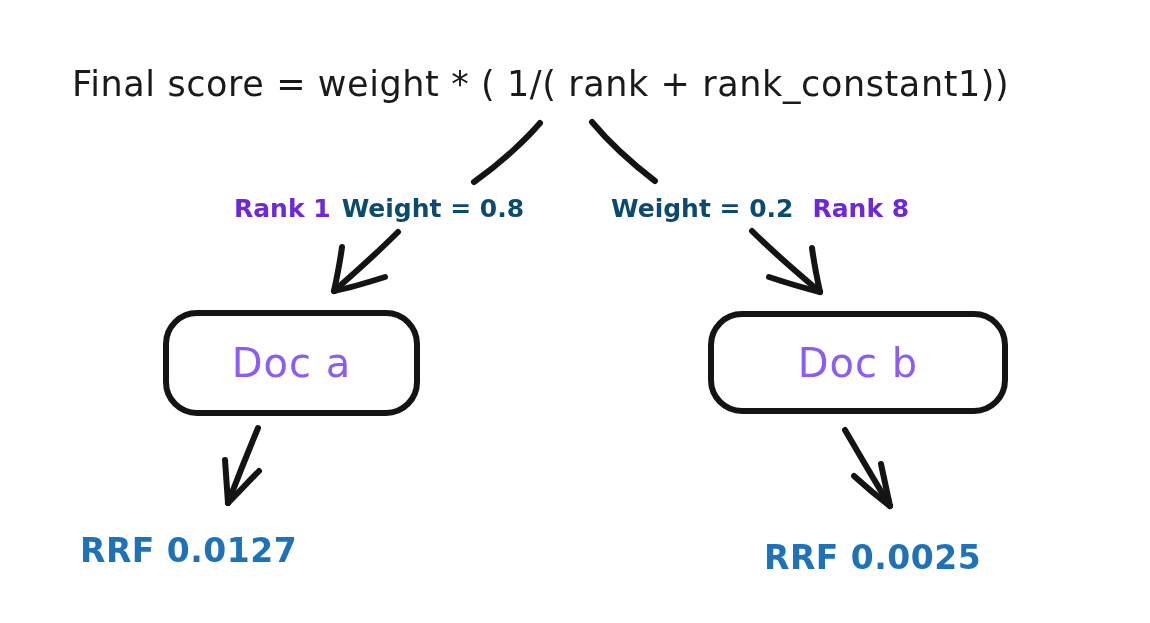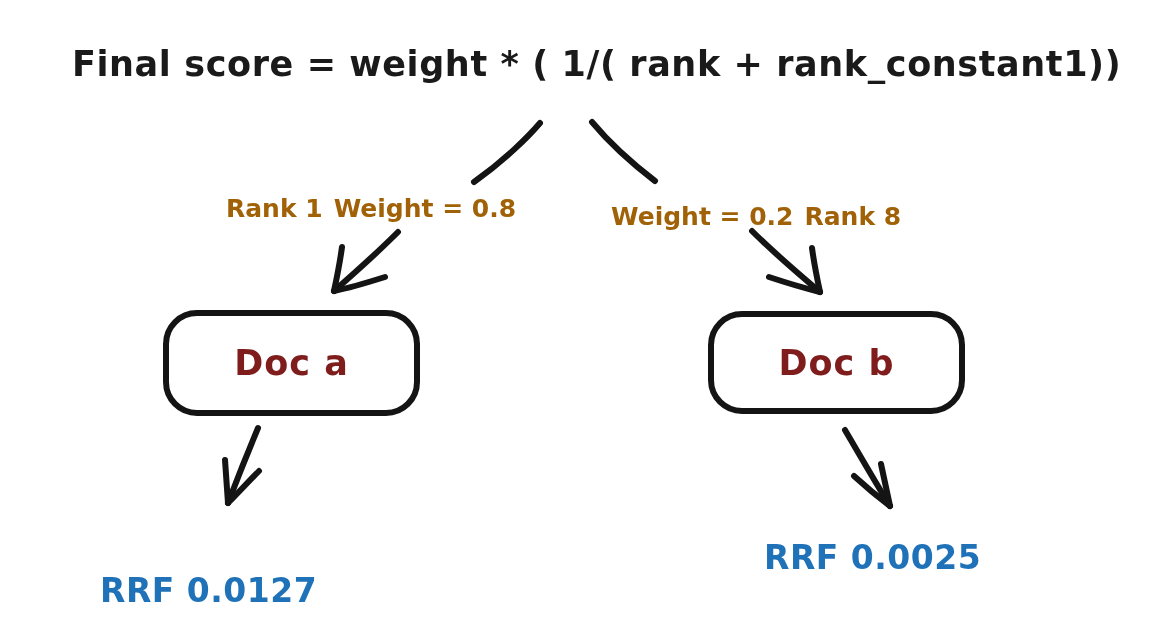--- a/index.html
+++ b/index.html
@@ -25,70 +25,70 @@
   }
   .txt {
     position: absolute;
     white-space: nowrap;
     font-family: "DejaVu Sans", sans-serif;
     letter-spacing: 0.2px;
   }
   
   #formula {
     left: 72px;
-    top: 44px;
+    top: 64px;
     font-size: 35px;
     color: #1a1a1a;
-    font-weight: 700;
+    font-weight: 400;
     letter-spacing: 0.6px;
   }
   
   .annot-row {
     position: absolute;
     display: flex;
     align-items: baseline;
     gap: 11px;
     white-space: nowrap;
     font-size: 25px;
     font-weight: 700;
     font-family: "DejaVu Sans", sans-serif;
   }
   #annot-left  { left: 226px; top: 194px; }
-  #annot-right { left: 611px; top: 202px; align-items: flex-end; }
-  .rank-tag   { color: #a16207; }
-  .weight-tag { color: #a16207; }
+  #annot-right { left: 611px; top: 194px; align-items: flex-end; }
+  .rank-tag   { color: #6d28d9; margin-left: 8px; }
+  .weight-tag { color: #0c4a6e; }
   
   .doc-box {
     position: absolute;
     display: flex;
     align-items: center;
     justify-content: center;
     background: #ffffff;
     border: 6px solid #141414;
     border-radius: 34px;
     box-sizing: border-box;
   }
   #doc-box-a { left: 163px; top: 310px; width: 257px; height: 106px; }
-  #doc-box-b { left: 708px; top: 311px; width: 257px; height: 103px; }
+  #doc-box-b { left: 708px; top: 311px; width: 300px; height: 103px; }
   .doc-label {
-    font-size: 35px;
-    font-weight: 700;
-    color: #7f1d1d;
+    font-size: 40px;
+    font-weight: 400;
+    color: #8b5cf6;
     letter-spacing: 1px;
   }
   
   .rrf-text {
     position: absolute;
     font-size: 33px;
     font-weight: 700;
     color: #1F72B8;
     white-space: nowrap;
     letter-spacing: 0.5px;
   }
-  #rrf-a { left: 100px; top: 531px; margin-top: 40px; }
+  #rrf-a { left: 80px; top: 531px; }
   #rrf-b { left: 764px; top: 538px; }
 </style>
 </head>
 <body>
 
 <div id="canvas">
 
   <svg id="sketch-layer" viewBox="0 0 1150 623">
     <g fill="none" stroke="#141414" stroke-width="6" stroke-linecap="round" stroke-linejoin="round">
 

